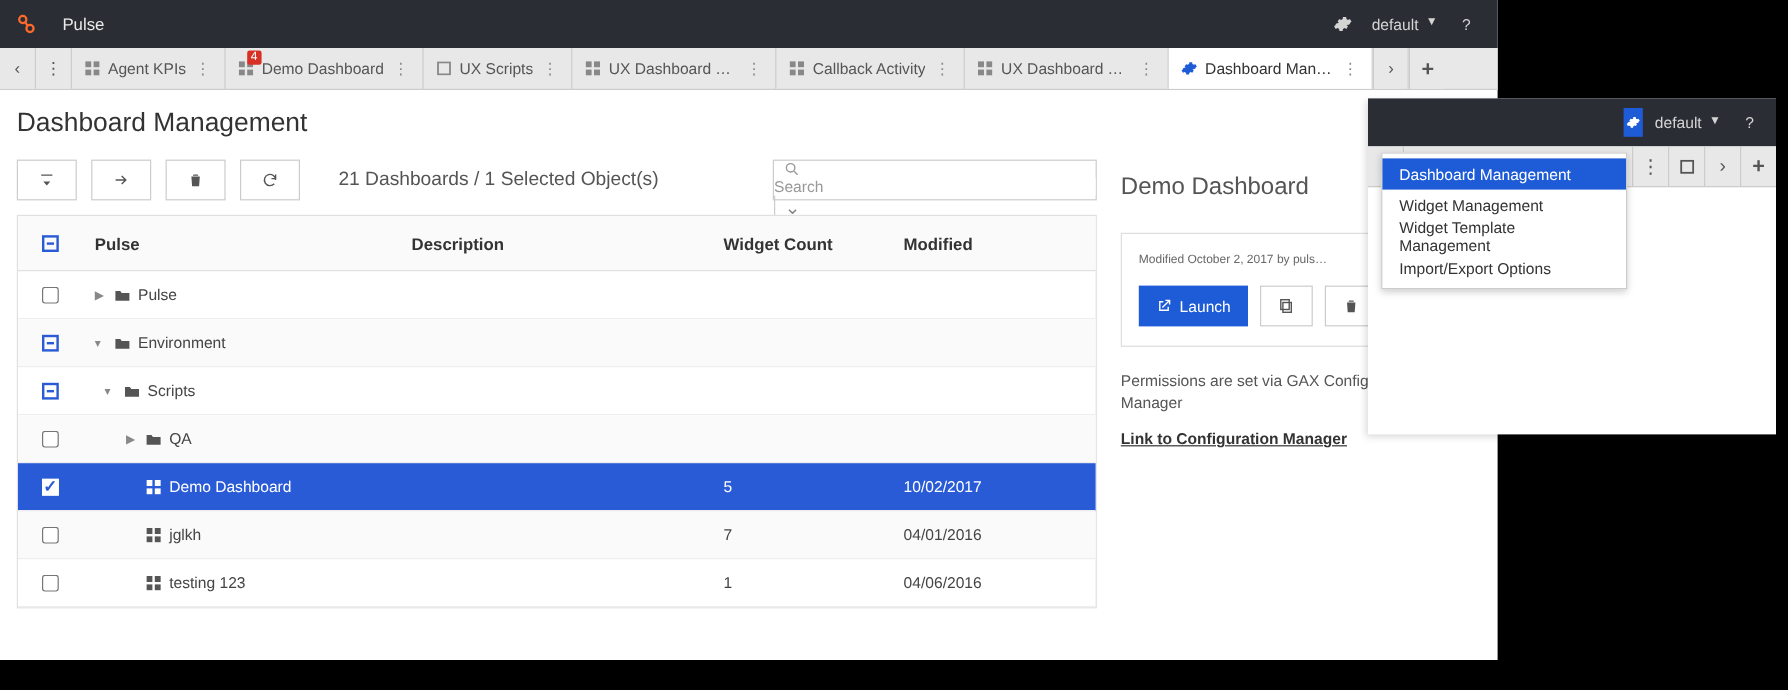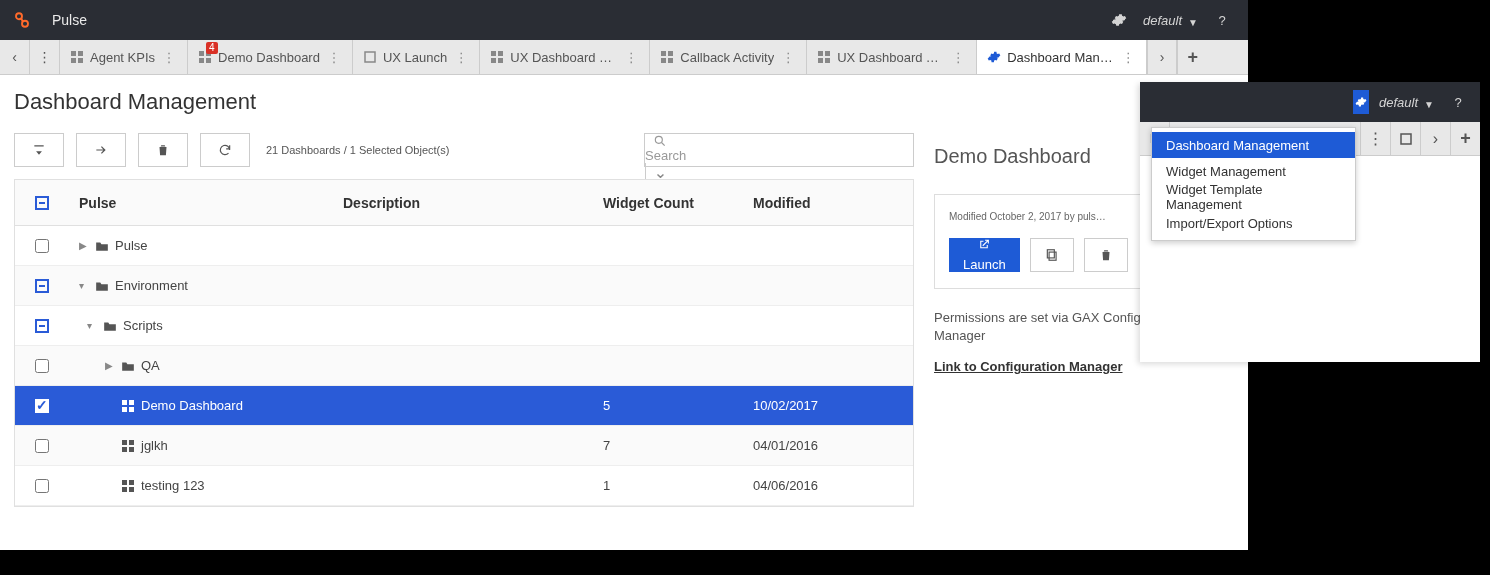--- a/index.html
+++ b/index.html
@@ -7,42 +7,42 @@
 
   
   .app-window { position: absolute; left: 0; top: 0; width: 1248px; height: 550px; background: #fff; }
 
   
   .top-header { height: 40px; background: #2a2d34; display: flex; align-items: center; padding: 0 12px; color: #d4d4d4; font-size: 13px; }
   .logo { width: 20px; height: 20px; display:flex; align-items:center; justify-content:center; margin-right: 20px; }
   .app-title { font-size: 14px; color: #eaeaea; }
   .header-spacer { flex: 1; }
   .gear-btn, .help-btn { width: 28px; height: 28px; display:flex; align-items:center; justify-content:center; cursor:pointer; color:#d4d4d4; }
-  .user-dd { display:flex; align-items:flex-end; gap:6px; cursor:pointer; color:#d4d4d4; padding:0 10px;font-style:italic;}
+  .user-dd { display:flex; align-items:flex-start; gap:6px; cursor:pointer; color:#d4d4d4; padding:0 10px;}
   .user-dd .caret { font-size:10px; }
 
   
   .tab-strip { height: 35px; background: #e8e8e8; display:flex; align-items:stretch; border-bottom:1px solid #ccc; }
   .tab-nav-btn { width: 30px; display:flex; align-items:center; justify-content:center; background:#e8e8e8; border-right:1px solid #ccc; cursor:pointer; color:#555; font-size:14px;}
   .tab-nav-btn.vdots { border-right:1px solid #ccc; }
   .tab-add-btn { width: 30px; display:flex; align-items:center; justify-content:center; background:#e8e8e8; border-left:1px solid #ccc; cursor:pointer; color:#555; font-size:18px; font-weight:bold;}
   .tab { display:flex; align-items:center; gap:6px; padding:0 10px; border-right:1px solid #ccc; cursor:pointer; color:#555; font-size:13px; white-space:nowrap; max-width:170px; overflow:hidden; position:relative; }
   .tab.active { background:#fff; color:#333; font-weight:500; }
   .tab .tab-icon { width:14px; height:14px; display:flex; align-items:center; justify-content:center; flex-shrink:0;}
   .tab .tab-label { overflow:hidden; text-overflow:ellipsis; }
   .tab .tab-more { width:16px; flex-shrink:0; display:flex; align-items:center; justify-content:center; color:#888; }
   .tab .badge { position:absolute; top:2px; left:18px; background:#d93025; color:#fff; font-size:10px; padding:0 3px; border-radius:2px; line-height:12px;}
 
   
   .page-body { padding: 14px 14px; display:flex; gap: 20px; height: calc(100% - 75px); }
   .left-area { flex:1; display:flex; flex-direction:column; min-width:0;}
   .page-title { font-size:22px; color:#333; margin-bottom:18px; font-weight:400;}
   .toolbar-row { display:flex; align-items:center; gap:12px; margin-bottom:12px; }
   .tbtn { width:50px; height:34px; border:1px solid #ccc; background:#fff; display:flex; align-items:center; justify-content:center; cursor:pointer; color:#555; font-size:16px;}
-  .count-text { color:#555; font-size:11px; margin-left:4px;}
+  .count-text { color:#555; font-size:16px; margin-left:20px;}
   .toolbar-spacer { flex:1; }
   .search-wrap { display:flex; border:1px solid #ccc; height:34px; width:270px;flex-direction:column;}
   .search-icon-box { width:30px; display:flex; align-items:center; justify-content:center; color:#999;}
   .search-input { border:none; outline:none; flex:1; font-size:13px; color:#333; }
   .search-input::placeholder { color:#999; }
   .search-dd { width:30px; border-left:1px solid #ccc; display:flex; align-items:center; justify-content:center; color:#888; cursor:pointer;}
 
   
   .grid { border:1px solid #e0e0e0;}
   .grid-header { display:flex; background:#fafafa; border-bottom:1px solid #e0e0e0; height:46px; align-items:center; color:#333; font-size:14px; font-weight:600;}
@@ -63,21 +63,21 @@
   .tree-arrow { font-size:10px; color:#888; display:inline-block; width:10px;}
   .folder-ic, .dash-ic { width:14px;height:14px; display:inline-flex; align-items:center; justify-content:center; }
   .indent1{ padding-left:18px;} .indent2{padding-left:36px;}
 
   
   .detail-panel { width:300px; padding-top:56px;}
   .detail-title { font-size:20px; color:#555; margin-bottom:26px;}
   .detail-card { border:1px solid #ddd; padding:16px 14px; margin-bottom:20px;}
   .detail-meta { color:#666; font-size:10px; margin-bottom:16px;}
   .detail-actions { display:flex; gap:10px;}
-  .btn-primary { background:#1e5bd6; color:#fff; border:none; height:34px; padding:0 14px; display:flex; align-items:center; gap:6px; cursor:pointer; font-size:13px;flex-direction:column;}
+  .btn-primary { background:#1e5bd6; color:#fff; border:none; height:34px; padding:0 14px; display:flex; align-items:center; gap:6px; cursor:pointer; font-size:13px;}
   .btn-outline { height:34px; width:44px; border:1px solid #ccc; background:#fff; display:flex; align-items:center; justify-content:center; cursor:pointer; color:#555;}
   .ag-title { font-size:14px; font-weight:600; color:#333; margin-bottom:4px;}
   .ag-text { font-size:13px; color:#555; margin-bottom:12px; line-height:1.4;}
   .ag-link { font-size:13px; color:#333; text-decoration:underline; cursor:pointer; font-weight:600;}
 
   
   .overlay { position:absolute; left:1140px; top:82px; width:340px; height:280px; background:#fff; box-shadow:-2px 2px 6px rgba(0,0,0,0.15); }
   .ov-header { height:40px; background:#2a2d34; display:flex; align-items:center; padding:0 8px; color:#d4d4d4; font-size:13px;}
   .ov-header .gear-active { width:16px; height:24px; background:#1e5bd6; display:flex;align-items:center;justify-content:center; color:#fff; font-size:12px;}
   .ov-header .ovspacer{flex:1;}
@@ -146,21 +146,21 @@
       <span class="badge">4</span>
       <span class="tab-label">Demo Dashboard</span>
       <span class="tab-more">⋮</span>
     </div>
     <div class="tab">
       <span class="tab-icon">
           <svg width="12" height="12" viewBox="0 0 12 12">
             <rect x="1" y="1" width="10" height="10" fill="none" stroke="#888" stroke-width="1.5"></rect>
           </svg>
         </span>
-      <span class="tab-label">UX Launch</span>
+      <span class="tab-label">UX Scripts</span>
       <span class="tab-more">⋮</span>
     </div>
     <div class="tab">
       <span class="tab-icon">
           <svg width="12" height="12" viewBox="0 0 12 12" fill="#888">
             <rect x="0" y="0" width="5" height="5"></rect>
             <rect x="7" y="0" width="5" height="5"></rect>
             <rect x="0" y="7" width="5" height="5"></rect>
             <rect x="7" y="7" width="5" height="5"></rect>
           </svg>

